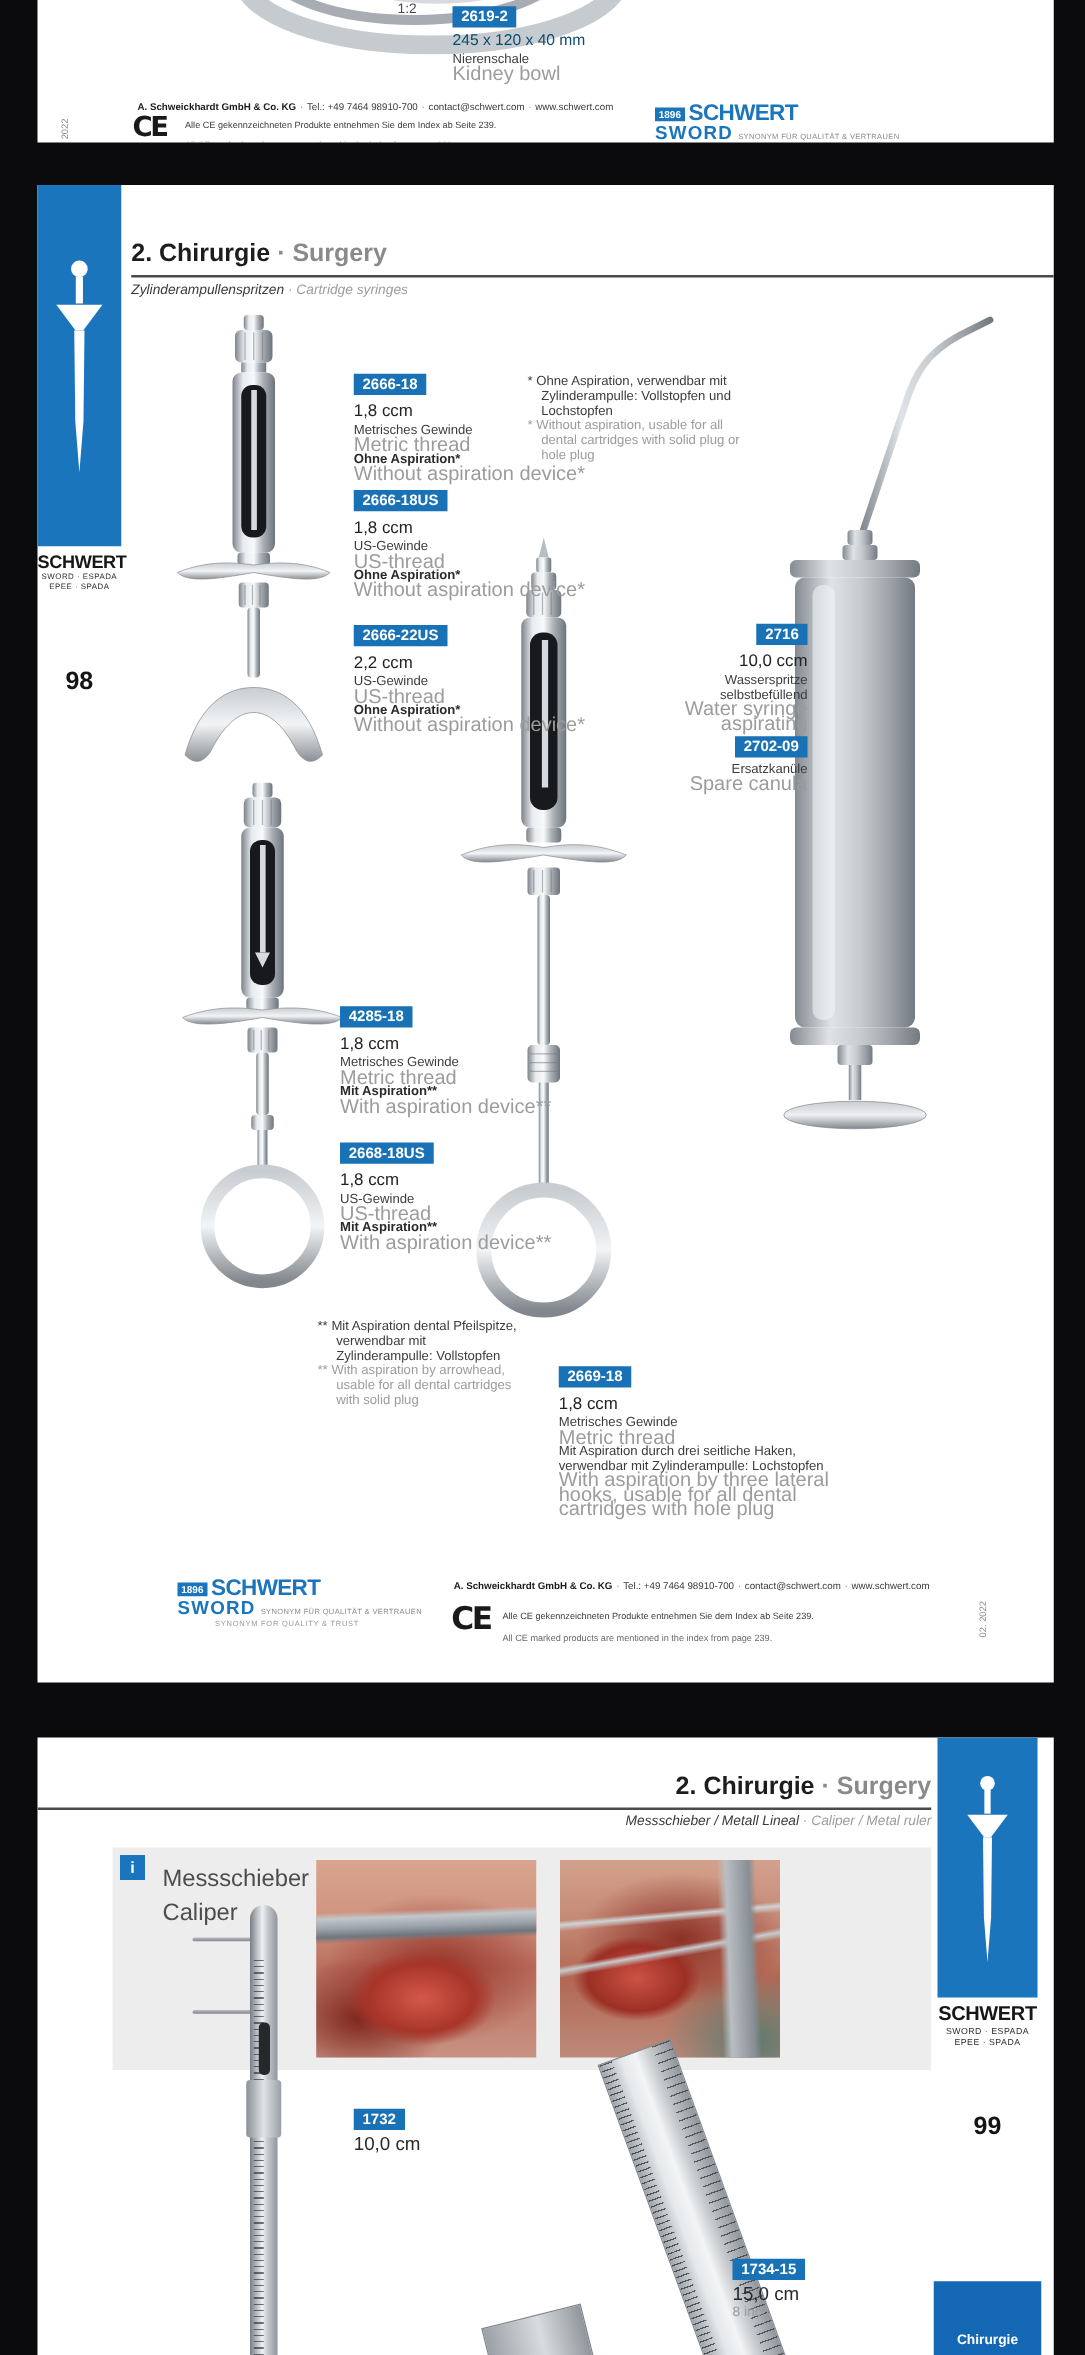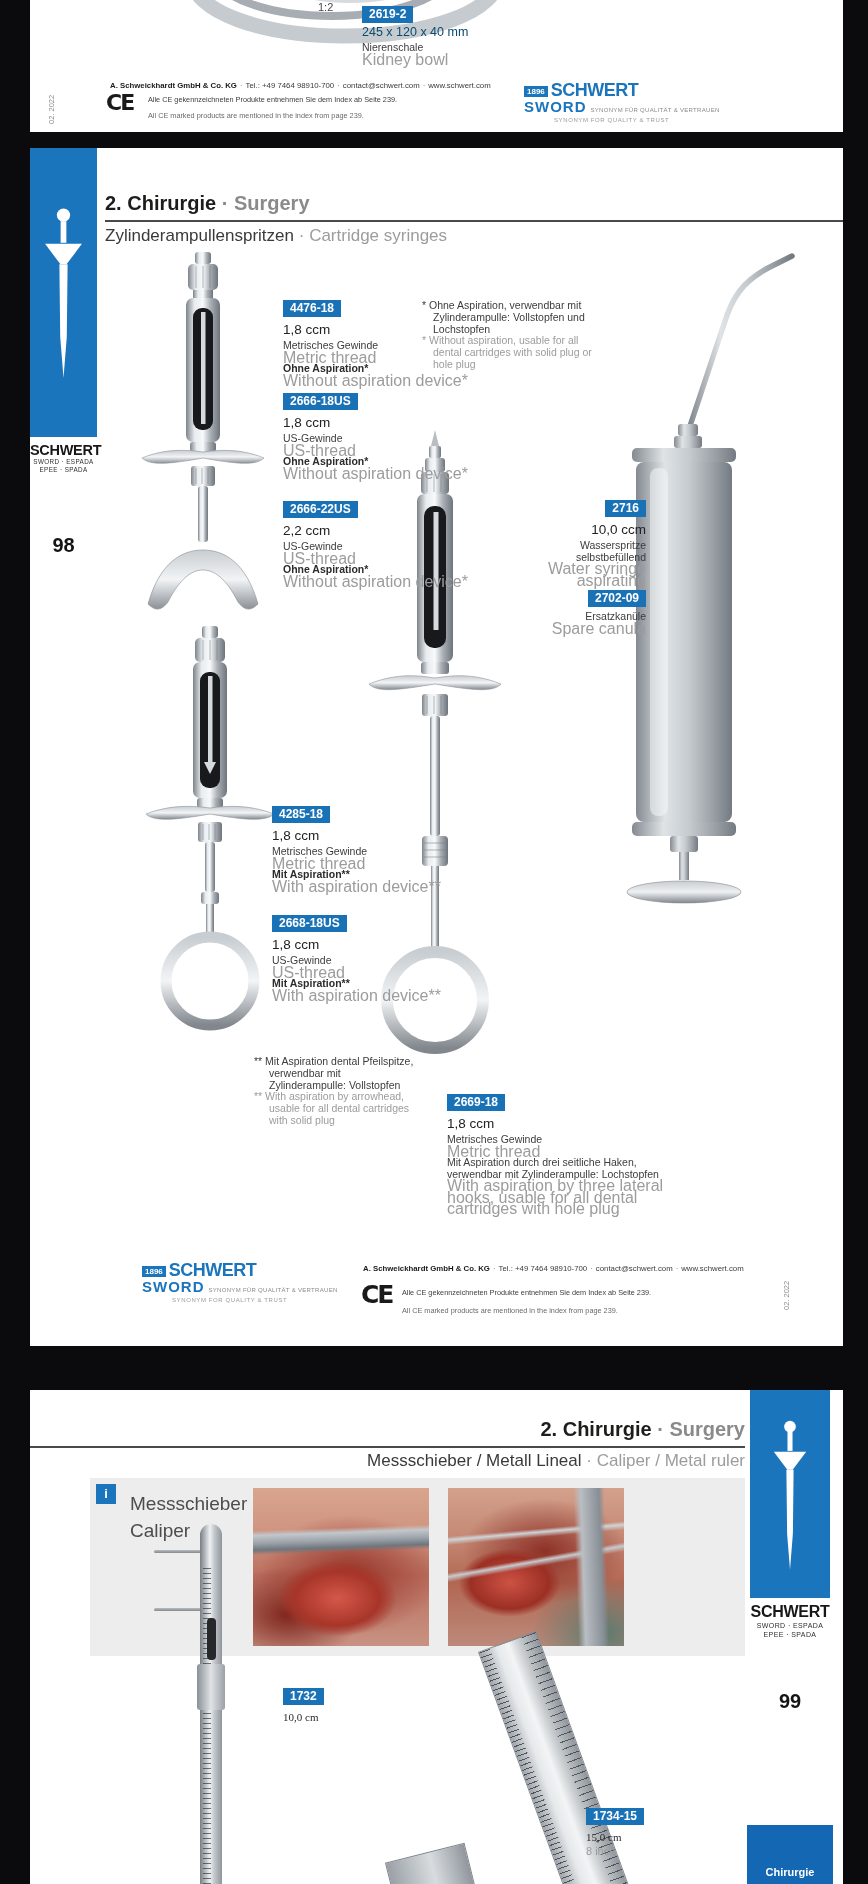--- a/index.html
+++ b/index.html
@@ -1,19 +1,19 @@
 <!DOCTYPE html>
 <html><head>
 <meta charset="utf-8">
 <style>
   html,body{margin:0;padding:0;}
   body{width:868px;height:1884px;background:#0b0b0e;position:relative;overflow:hidden;
        font-family:"Liberation Sans",sans-serif;-webkit-font-smoothing:antialiased;}
   .page{position:absolute;left:30px;width:813px;background:#ffffff;overflow:hidden;}
-  #pageTop{top:0;height:132px;}
+  #pageTop{top:0;height:114px;}
   #page98{top:148px;height:1198px;}
   #page99{top:1390px;height:494px;}
   .abs{position:absolute;}
 
   
   .badge{display:inline-block;background:#1a72b6;color:#fff;font-weight:bold;font-size:12px;
          line-height:14px;padding:1px 7px 2px;}
   .vol{font-size:13.5px;line-height:17px;color:#222;margin:4px 0 2px;}
   .ld{font-size:10.5px;line-height:11.5px;color:#3c3c3c;}
   .lb{font-size:10.5px;line-height:11.5px;color:#2b2b2b;font-weight:bold;}
@@ -22,21 +22,21 @@
   .rightal{text-align:right;}
   .note{position:absolute;font-size:10.5px;line-height:11.8px;}
   .note .nline{padding-left:11px;text-indent:-11px;}
   .note .de{color:#3c3c3c;}
   .note .en{color:#9c9c9c;}
 
   
   .chap{font-size:20px;font-weight:bold;color:#1d1d1b;white-space:nowrap;}
   .chap .sep,.chap .en{color:#8a8a8a;}
   .rule{height:2px;background:#4a4a4a;}
-  .sect{font-size:17px;white-space:nowrap;}
+  .sect{font-size:11px;white-space:nowrap;font-style:italic;}
   .sect .de{color:#3a3a3a;}
   .sect .sep,.sect .en{color:#9c9c9c;}
 
   
   .bluebar{background:#1b75bc;}
   .swblock{text-align:center;}
   .swname{font-size:14.5px;font-weight:bold;color:#171717;letter-spacing:-0.3px;}
   .swsub{font-size:6.3px;color:#2e2e2e;letter-spacing:0.4px;line-height:8px;}
   .pageno{font-size:20px;font-weight:bold;color:#141414;text-align:center;}
 
@@ -89,21 +89,21 @@
          border:1px solid #878d94;transform:rotate(-20deg);transform-origin:top left;}
   .ruler:before{content:"";position:absolute;left:0;top:0;bottom:0;width:11px;
          background:repeating-linear-gradient(180deg, rgba(45,50,55,.75) 0 1px, rgba(0,0,0,0) 1px 5px);}
   .ruler:after{content:"";position:absolute;right:0;top:0;bottom:0;width:15px;
          background:repeating-linear-gradient(180deg, rgba(45,50,55,.7) 0 1px, rgba(0,0,0,0) 1px 7px);}
   .piece{background:linear-gradient(90deg,#9aa0a6,#d8dcdf 55%,#90969c);transform:rotate(-14deg);
          border:1px solid #80868d;}
   .tab{background:#1467b3;}
   .tab .lbl{position:absolute;bottom:6px;left:0;right:0;text-align:center;color:#fff;
             font-size:11px;font-weight:bold;}
-  .sizetxt{font-size:11px;color:#2a2a2a;line-height:16px;margin-top:4px;font-family:Liberation Serif, serif;}
+  .sizetxt{font-size:15px;color:#2a2a2a;line-height:16px;margin-top:4px;}
   .sizetxt2{font-size:11px;color:#9c9c9c;line-height:13px;}
 </style>
 </head>
 <body>
 
 <div class="page" id="pageTop">
 
   <svg class="abs" style="left:150px;top:0" width="330" height="52">
     <ellipse cx="165" cy="-20" rx="152" ry="56" fill="none" stroke="#c6cbd0" stroke-width="15"></ellipse>
     <ellipse cx="152" cy="-28" rx="118" ry="44" fill="none" stroke="#a8adb3" stroke-width="8"></ellipse>
@@ -280,21 +280,21 @@
     <rect x="62" y="200" width="104" height="14" rx="5" fill="url(#mD)"></rect>
     <rect x="66" y="214" width="96" height="360" rx="8" fill="url(#mD)"></rect>
     <rect x="80" y="220" width="18" height="348" rx="8" fill="#f4f6f7" opacity="0.55"></rect>
     <rect x="62" y="574" width="104" height="14" rx="5" fill="url(#mD)"></rect>
     <rect x="100" y="588" width="28" height="16" rx="3" fill="url(#mD)"></rect>
     <rect x="109" y="604" width="10" height="28" fill="url(#mD)"></rect>
     <ellipse cx="114" cy="644" rx="57" ry="11" fill="url(#mDv)" stroke="#878d94" stroke-width="0.6"></ellipse>
   </svg>
 
   <div class="prod" style="left:253px;top:150px;">
-    <span class="badge">4476-18</span>
+    <span class="badge">2666-18</span>
     <div class="vol">1,8 ccm</div>
     <div class="ld">Metrisches Gewinde</div>
     <div class="lg">Metric thread</div>
     <div class="lb">Ohne Aspiration*</div>
     <div class="lg">Without aspiration device*</div>
   </div>
 
   <div class="note" style="left:392px;top:152px;width:176px;">
     <div class="nline de"><span>*</span> <span>Ohne Aspiration, verwendbar mit Zylinderampulle: Vollstopfen und Lochstopfen</span></div>
     <div class="nline en"><span>*</span> <span>Without aspiration, usable for all dental cartridges with solid plug or hole plug</span></div>

